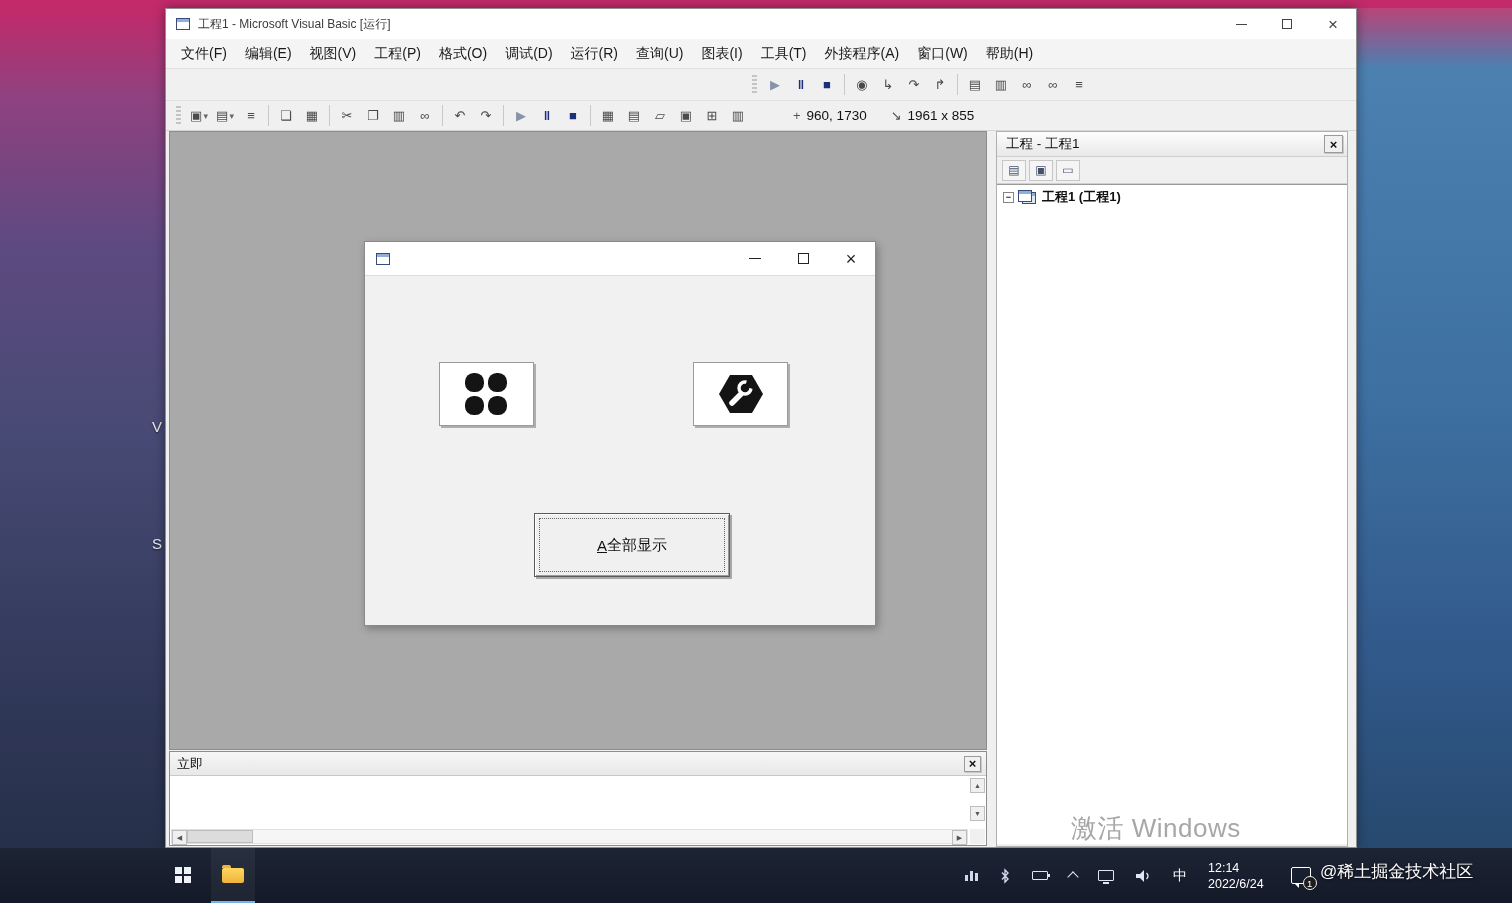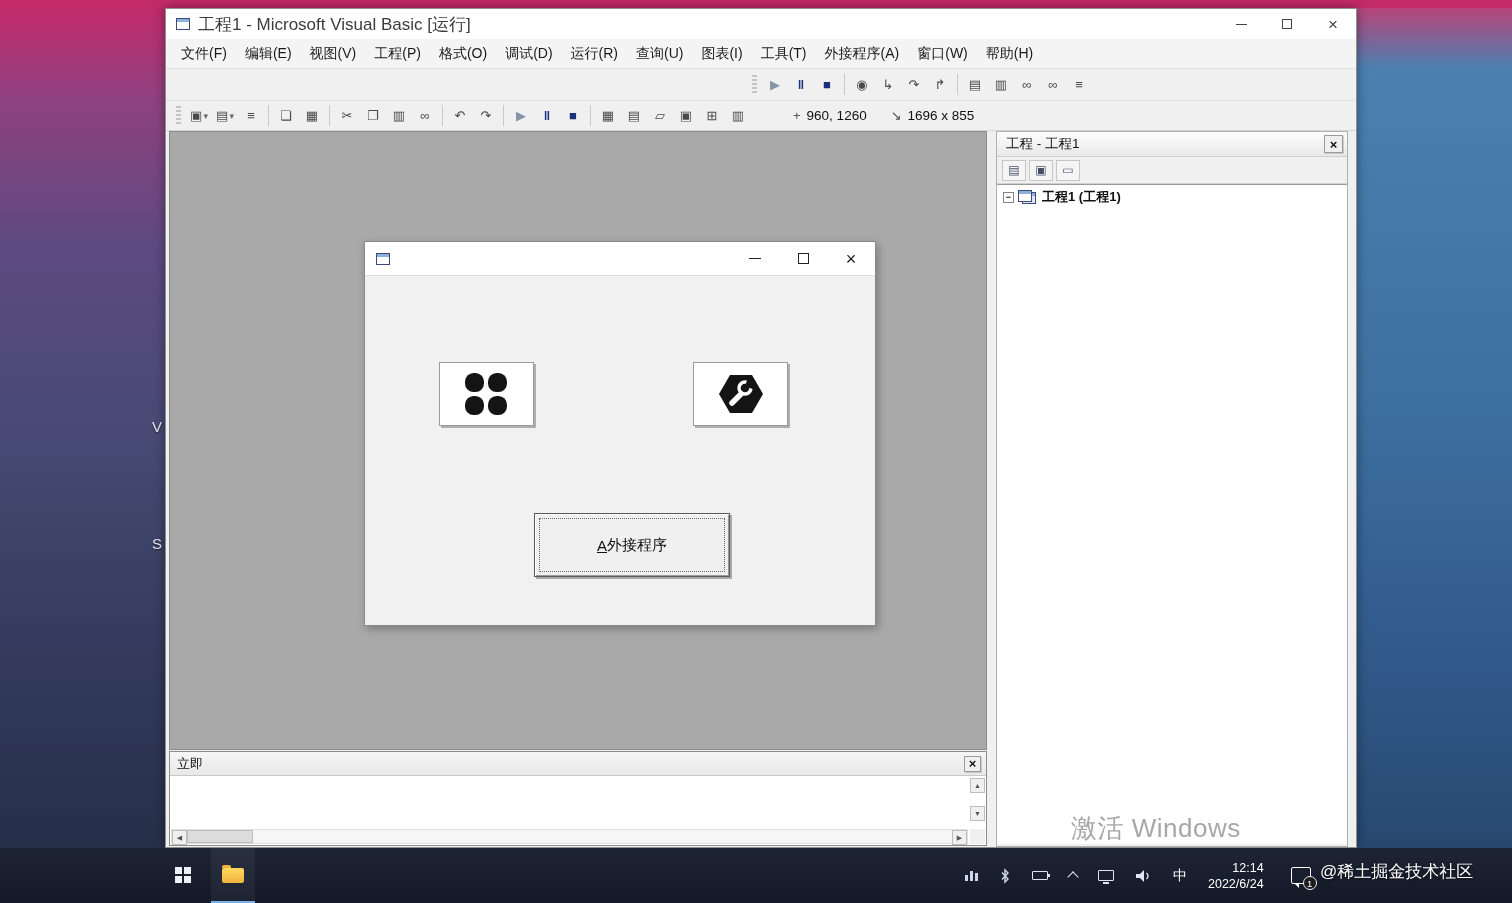--- a/index.html
+++ b/index.html
@@ -12,21 +12,21 @@
   .strip-left{position:absolute;left:0;top:8px;width:165px;height:840px;
     background:linear-gradient(180deg,#c22a6a 0,#8f4180 90px,#5d4a80 240px,#474a74 430px,#333a5c 650px,#263049 840px);}
   .strip-right{position:absolute;left:1357px;top:8px;width:155px;height:840px;
     background:linear-gradient(180deg,#b84479 0,#4b80b0 60px,#3e71a2 380px,#31598a 650px,#27496f 840px);}
   .edge-letter{position:absolute;color:#e8e8ee;font-size:15px;text-shadow:0 1px 2px rgba(0,0,0,.6);}
 
   
   .vbwin{position:absolute;left:165px;top:8px;width:1192px;height:840px;background:#f0f0f0;
          border:1px solid #8f8f8f;box-shadow:0 0 10px rgba(0,0,0,.4);}
   .titlebar{height:30px;background:#fff;display:flex;align-items:center;}
-  .title-text{margin-left:8px;font-size:17px;color:#3c3c3c;}
+  .title-text{margin-left:8px;font-size:12px;color:#3c3c3c;}
   .capbtn{width:46px;height:30px;display:flex;align-items:center;justify-content:center;color:#444;}
   .minbar{width:11px;height:1px;background:#444;display:block;}
   .maxbox{width:10px;height:10px;border:1px solid #444;display:block;}
   .closex{font-size:17px;line-height:1;color:#444;}
 
   .menubar{height:30px;background:#f4f4f4;border-bottom:1px solid #e0e0e0;display:flex;align-items:center;padding-left:6px;}
   .menu-item{padding:0 9px;height:100%;display:flex;align-items:center;font-size:14px;color:#1a1a1a;text-align:right;}
 
   .toolbar{display:flex;align-items:center;background:#f0f0f0;}
   .toolbar.debug{height:32px;border-bottom:1px solid #e0e0e0;padding-left:584px;}
@@ -120,21 +120,21 @@
   .tray{position:absolute;left:965px;top:0;height:55px;display:flex;align-items:center;gap:21px;}
   .tray-ic{display:flex;align-items:center;justify-content:center;color:#dfe6f2;}
   .vmbars{display:flex;gap:2px;align-items:flex-end;}
   .vmbars i{width:3px;background:#cfd8ea;display:block;}
   .battery{width:16px;height:9px;border:1.4px solid #dfe6f2;border-radius:1px;position:relative;}
   .battery::after{content:"";position:absolute;right:-3px;top:2px;width:2px;height:3px;background:#dfe6f2;}
   .chevron{width:8px;height:8px;border-left:1.6px solid #dfe6f2;border-top:1.6px solid #dfe6f2;transform:rotate(45deg);margin-top:3px;}
   .monitor{width:16px;height:11px;border:1.5px solid #dfe6f2;border-radius:1px;position:relative;}
   .monitor::after{content:"";position:absolute;left:4px;bottom:-4px;width:6px;height:2px;background:#dfe6f2;}
   .ime{font-size:14px;color:#fff;}
-  .clock{text-align:right;font-size:12.5px;line-height:16px;color:#fff;}
+  .clock{text-align:left;font-size:12.5px;line-height:16px;color:#fff;}
   .bubble{position:relative;width:20px;height:17px;border:1.6px solid #fff;border-radius:2px;}
   .bubble::after{content:"";position:absolute;left:2px;bottom:-5px;width:0;height:0;
                  border-left:5px solid transparent;border-top:5px solid #fff;}
   .badge{position:absolute;right:-7px;bottom:-7px;width:14px;height:14px;border-radius:50%;background:#1c1c1c;
          border:1px solid #efefef;color:#fff;font-size:9.5px;display:flex;align-items:center;justify-content:center;}
   .jgwm{position:absolute;left:1320px;top:860px;color:#fff;font-size:17px;z-index:60;
         text-shadow:0 1px 3px rgba(0,0,0,.65);}
 </style>
 </head>
 <body>
@@ -226,25 +226,25 @@
       <span class="tbtn ic-stop">■</span>
       <span class="sep"></span>
       <span class="tbtn">▦</span>
       <span class="tbtn">▤</span>
       <span class="tbtn">▱</span>
       <span class="tbtn">▣</span>
       <span class="tbtn">⊞</span>
       <span class="tbtn">▥</span>
       <span class="ind" style="margin-left:42px;">
         <span class="ic">+</span>
-        <span>960, 1260</span>
+        <span>960, 1730</span>
       </span>
       <span class="ind" style="margin-left:24px;">
         <span class="ic">↘</span>
-        <span>1696 x 855</span>
+        <span>1961 x 855</span>
       </span>
     </div>
 
     <div class="mdi">
 
       <div class="formwin">
         <div class="form-title">
           <span class="mf" style="margin-left:11px;"></span>
           <span style="flex:1;"></span>
           <span class="form-capbtn">
@@ -270,21 +270,21 @@
             <svg width="46" height="42" viewBox="0 0 46 42">
               <polygon points="12,2 34,2 45,21 34,40 12,40 1,21" fill="#141414"></polygon>
               <path d="M14 30 L23 21" stroke="#fff" stroke-width="5.5" stroke-linecap="round"></path>
               <circle cx="27" cy="15" r="6" fill="none" stroke="#fff" stroke-width="3.4"></circle>
               <rect x="28" y="7" width="9" height="8" fill="#141414" transform="rotate(18 32 11)"></rect>
             </svg>
           </div>
           <div class="showall-btn">
             <span class="focus-rect"></span>
             <span class="ul">A</span>
-            <span>外接程序</span>
+            <span>全部显示</span>
           </div>
         </div>
       </div>
     </div>
 
     <div class="imm">
       <div class="imm-title">
         <span>立即</span>
         <span class="small-close">×</span>
       </div>

